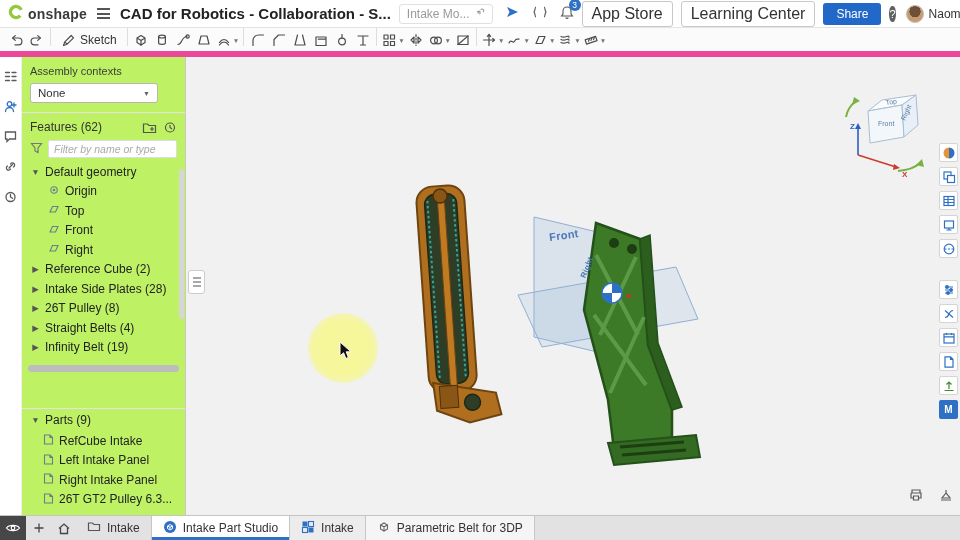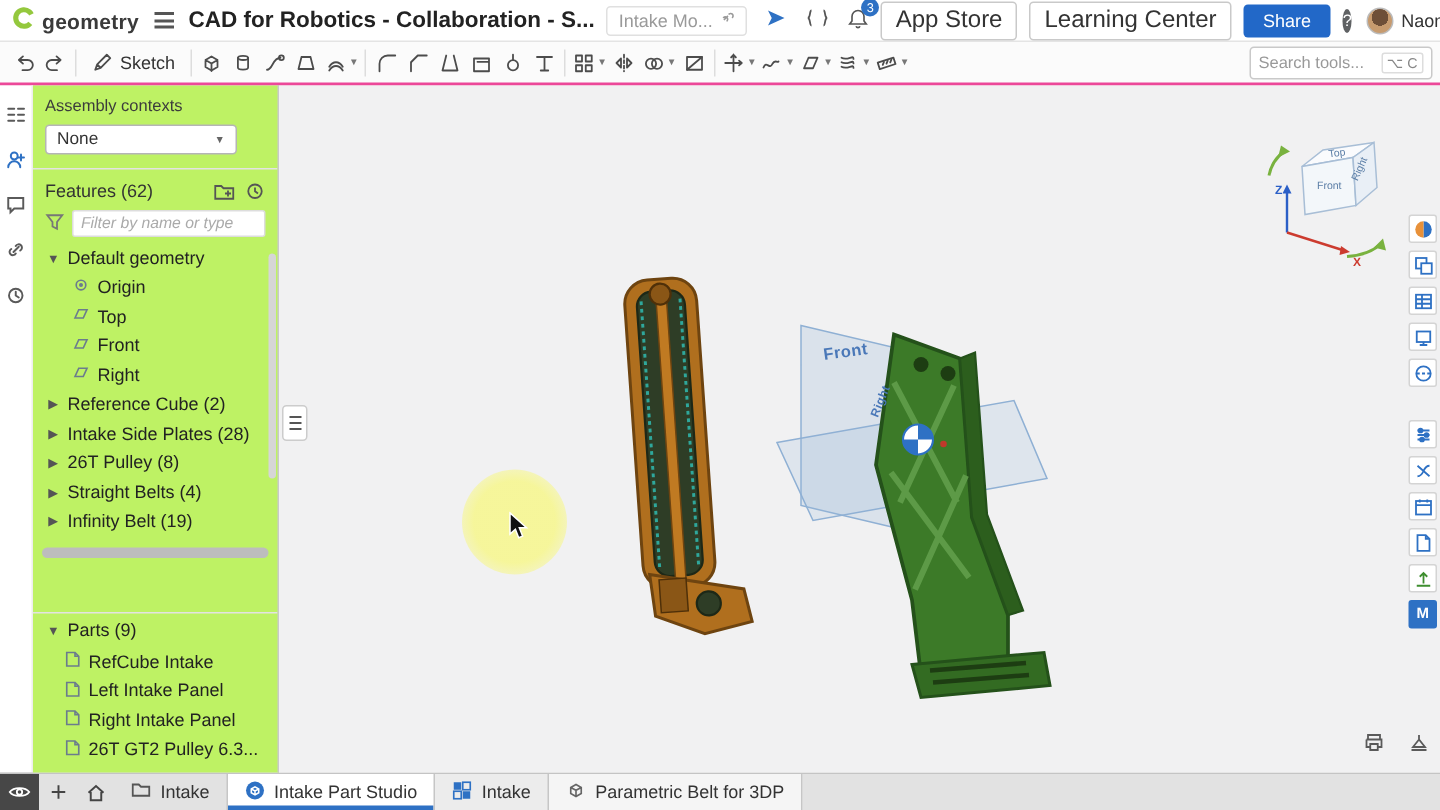--- a/index.html
+++ b/index.html
@@ -19,21 +19,21 @@
   .bell-wrap{position:relative}
   .badge{position:absolute;top:-6px;right:-7px;background:#2e71c4;color:#fff;font-size:8.5px;min-width:12px;height:12px;border-radius:6px;display:flex;align-items:center;justify-content:center;padding:0 2px}
   .btn-outline{border:1px solid #c9c9c9;border-radius:3px;padding:3px 9px;background:#fff;font-size:16px;color:#333;white-space:nowrap}
   .btn-share{border:none;border-radius:3px;padding:4px 13px;background:#2268c8;color:#fff;font-size:12px}
   .help-circle{width:16px;height:16px;border-radius:50%;background:#5f6163;color:#fff;font-size:11px;display:flex;align-items:center;justify-content:center}
   .avatar{width:18px;height:18px;border-radius:50%;background:radial-gradient(circle at 50% 35%, #6e4f38 0 42%, #c79b6f 43% 100%);border:1px solid #bbb}
   .user{display:flex;align-items:center;gap:5px;margin-left:2px;white-space:nowrap}
   .caret{font-size:7px;color:#666}
 
   
-  .toolbar{height:29px;min-height:29px;display:flex;align-items:center;padding:0 5px;background:#fbfbfb;border-bottom:2px solid #ec4899}
+  .toolbar{height:29px;min-height:29px;display:flex;padding:0 5px;background:#fbfbfb;border-bottom:6px solid #ec4899}
   .tbtn{height:24px;min-width:21px;display:flex;align-items:center;justify-content:center;border-radius:3px;padding:0 1px}
   .tbtn svg{display:block}
   .tbtn svg *{stroke:#4c4c4c;fill:none;stroke-width:1.2;stroke-linecap:round;stroke-linejoin:round}
   .tchev{font-size:6.5px;color:#777;margin-left:1px}
   .tsep{width:1px;height:18px;background:#ddd;margin:0 3px}
   .sketch-btn{display:flex;align-items:center;gap:4px;padding:0 7px;font-size:12px;color:#333}
   .search-box{margin-left:auto;display:flex;align-items:center;gap:3px;border:1px solid #c9c9c9;border-radius:3px;height:22px;padding:0 5px;background:#fff;width:122px}
   .search-box input{border:none;outline:none;flex:1;min-width:0;font-size:11px;font-family:"Liberation Sans",sans-serif}
   .search-box input::placeholder{color:#999}
   .kbd{font-size:9.5px;color:#888;border:1px solid #ddd;border-radius:2px;padding:0 3px;white-space:nowrap}
@@ -105,21 +105,21 @@
 
 <div class="app">
 
   <header class="topbar">
     <div class="logo">
       <span>
         <svg width="16" height="16">
             <circle cx="8" cy="8" r="5.5" fill="none" stroke="#94c83d" stroke-width="3.4" stroke-dasharray="28 7" transform="rotate(40 8 8)"></circle>
           </svg>
       </span>
-      <span class="logo-text">geometry</span>
+      <span class="logo-text">onshape</span>
     </div>
     <div class="hamburger">
         <i></i>
         <i></i>
         <i></i>
       </div>
     <div class="doc-title">CAD for Robotics - Collaboration - S...</div>
     <div class="ws-chip">
       <span>Intake Mo...</span>
       <span>
@@ -291,24 +291,20 @@
           <path d="M4 4.5 c4 2.4 8-2.4 8 .8 M4 7.5 c4 2.4 8-2.4 8 .8 M4 10.5 c4 2.4 8-2.4 8 .8"></path>
         </svg>
       <span class="tchev">▼</span>
     </div>
     <div class="tbtn">
       <svg width="16" height="16">
           <rect x="2.5" y="6" width="11" height="4.5" transform="rotate(-18 8 8)"></rect>
           <path d="M5.5 9.2 l.8-2 M8 8.4 l.8-2 M10.5 7.6 l.8-2" transform="rotate(0)"></path>
         </svg>
       <span class="tchev">▼</span>
-    </div>
-    <div class="search-box">
-      <input placeholder="Search tools..." style="">
-      <span class="kbd">⌥ C</span>
     </div>
   </div>
 
   <div class="main">
 
     <div class="left-strip">
       <div class="strip-btn">
         <svg width="15" height="15">
             <path d="M2.5 3.5 h4 M2.5 7.5 h4 M2.5 11.5 h4 M9 3.5 h4 M9 7.5 h4 M9 11.5 h4"></path>
           </svg>

